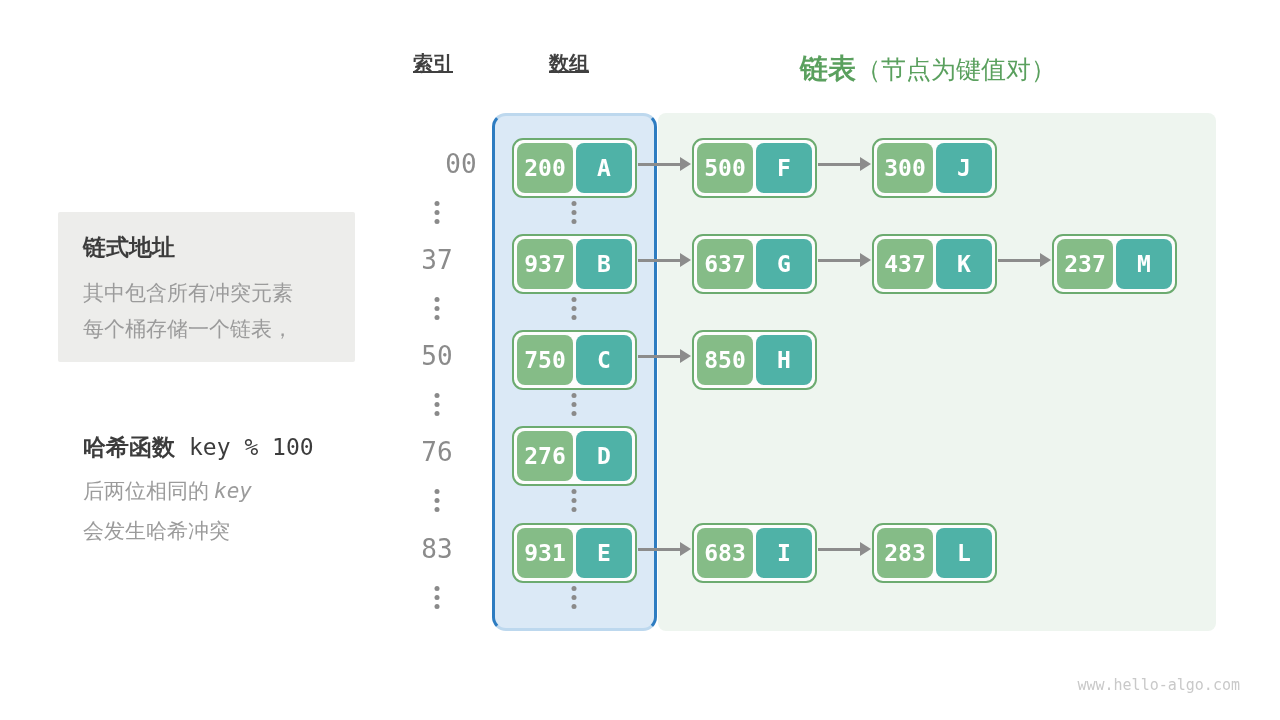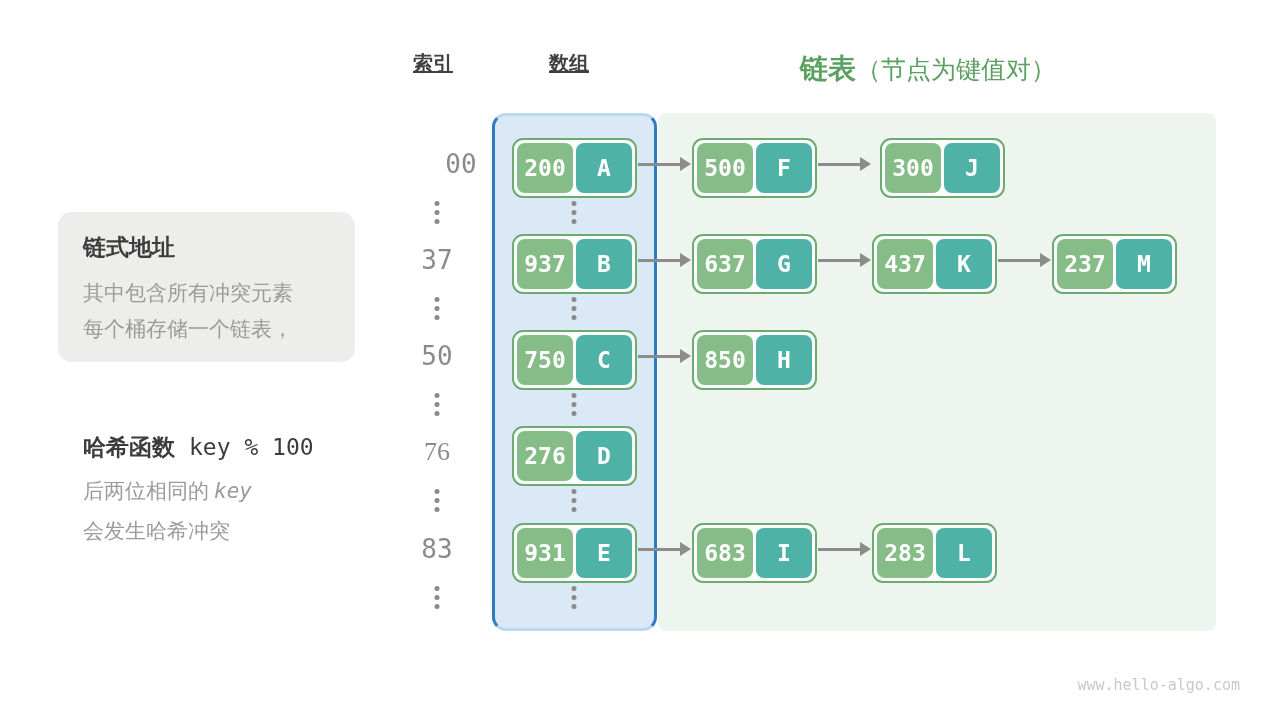--- a/index.html
+++ b/index.html
@@ -62,21 +62,21 @@
   }
   .dots{
     position:absolute;transform:translateX(-50%);display:flex;flex-direction:column;
     gap:4px;align-items:center;z-index:2;
   }
   .dots span{width:5px;height:5px;border-radius:50%;background:#8a8a8a;}
 
   
   .callout{
     position:absolute;left:58px;top:212px;width:297px;height:150px;box-sizing:border-box;
-    background:#ededeb;border-radius:14px;padding:20px 25px;
+    background:#ededeb;border-radius:2px;padding:20px 25px;
   }
   .callout-title{font-size:23px;font-weight:bold;color:#3c3c3c;margin-bottom:12px;}
   .callout-line{font-size:21px;color:#9b9b9b;line-height:1.72;}
 
   
   .hash-note{position:absolute;left:83px;top:432px;}
   .hash-title{font-size:23px;font-weight:bold;color:#3c3c3c;white-space:nowrap;}
   .hash-title .code{
     font-family:"DejaVu Sans Mono",monospace;font-weight:normal;font-size:23px;
     color:#3c3c3c;margin-left:14px;
@@ -124,21 +124,21 @@
     <div class="node" style="left: 512px; top: 138px;">
       <div class="cell key">200</div>
       <div class="cell val">A</div>
     </div>
     <div class="arrow" style="left: 638px; top: 162.5px; width: 42px;"></div>
     <div class="node" style="left: 692px; top: 138px;">
       <div class="cell key">500</div>
       <div class="cell val">F</div>
     </div>
     <div class="arrow" style="left: 818px; top: 162.5px; width: 42px;"></div>
-    <div class="node" style="left: 872px; top: 138px; margin-left: 8px;">
+    <div class="node" style="left: 872px; top: 138px;">
       <div class="cell key">300</div>
       <div class="cell val">J</div>
     </div>
     <div class="dots" style="left: 437px; top: 201px;">
       <span></span>
       <span></span>
       <span></span>
     </div>
     <div class="dots" style="left: 574px; top: 201px;">
       <span></span>
@@ -188,21 +188,21 @@
     <div class="dots" style="left: 437px; top: 393px;">
       <span></span>
       <span></span>
       <span></span>
     </div>
     <div class="dots" style="left: 574px; top: 393px;">
       <span></span>
       <span></span>
       <span></span>
     </div>
-    <div class="index-label" style="top: 439px; font-family: Liberation Serif, serif;">76</div>
+    <div class="index-label" style="top: 439px;">76</div>
     <div class="node" style="left: 512px; top: 426px;">
       <div class="cell key">276</div>
       <div class="cell val">D</div>
     </div>
     <div class="dots" style="left: 437px; top: 489px;">
       <span></span>
       <span></span>
       <span></span>
     </div>
     <div class="dots" style="left: 574px; top: 489px;">

